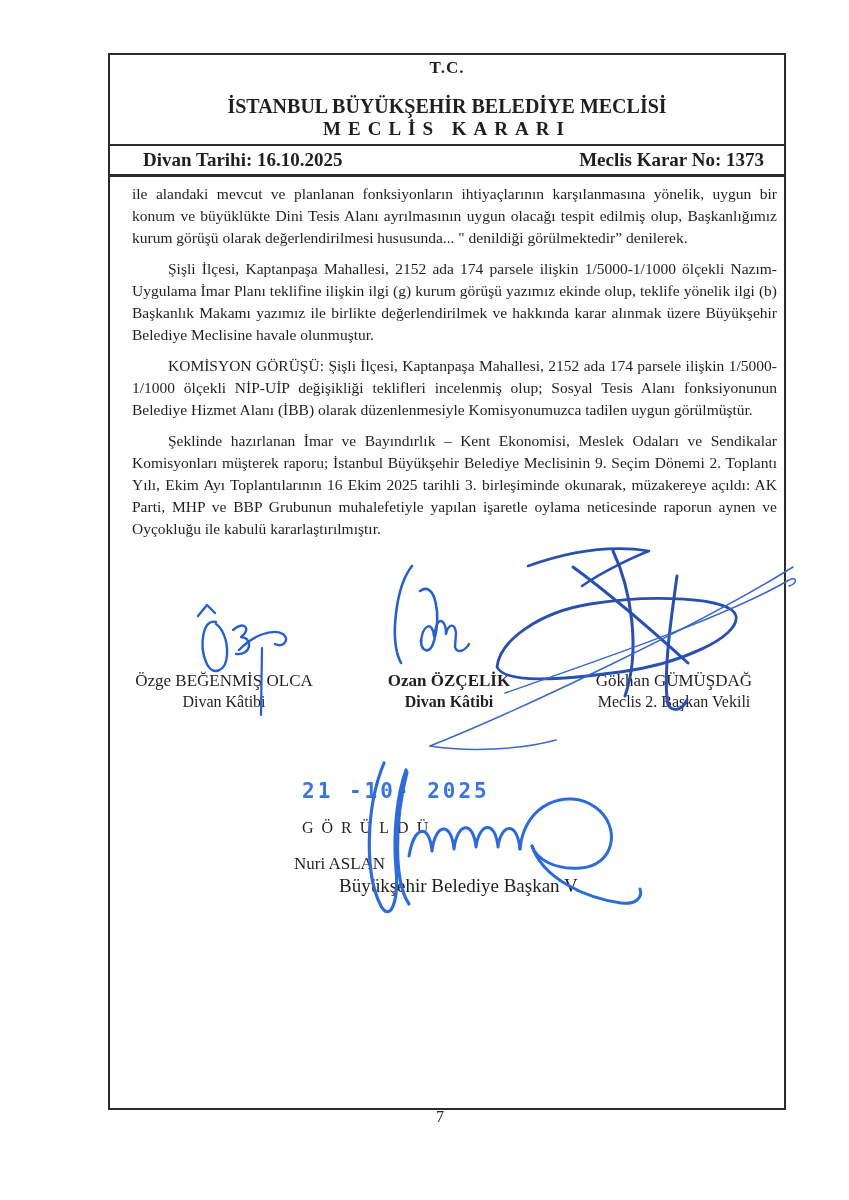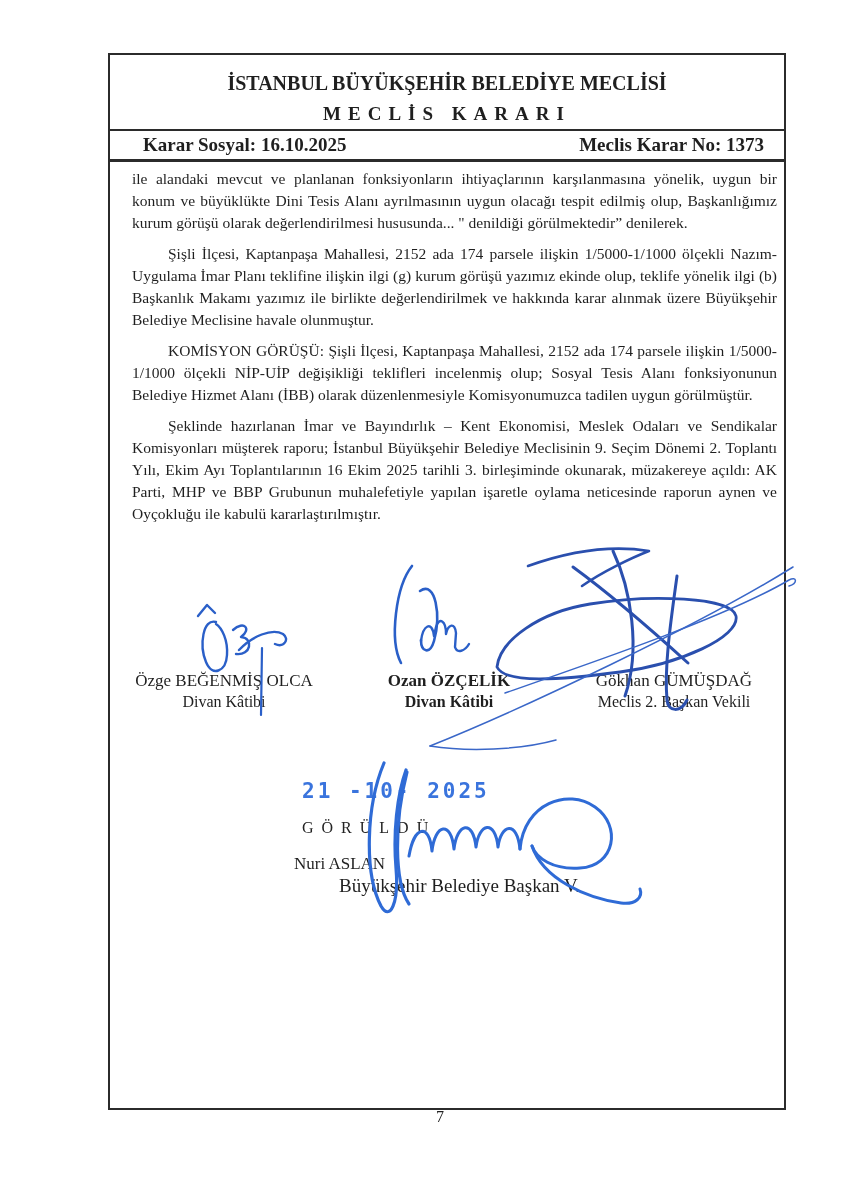--- a/index.html
+++ b/index.html
@@ -29,21 +29,21 @@
     text-align:center;
     font-weight:bold;
     font-size:20px;
     margin-top:17px;
   }
   .hdr-doctype{
     text-align:center;
     font-weight:bold;
     font-size:19px;
     letter-spacing:7px;
-    margin-top:8px;
+    margin-top:0;
     padding-bottom:4px;
   }
   .rule{border:0;margin:0;background:#2b2b2b;}
   .rule.thin{height:2px;}
   .rule.thick{height:3px;}
   .meta-row{
     display:flex;
     justify-content:space-between;
     align-items:center;
     padding:3px 20px 3px 33px;
@@ -118,28 +118,29 @@
   }
   .ink path{fill:none;stroke-linecap:round;stroke-linejoin:round;}
 </style>
 </head>
 <body>
 
 <div class="page">
 
   <div class="doc-box">
 
+    <div class="hdr-tc">T.C.</div>
     <div class="hdr-title">İSTANBUL BÜYÜKŞEHİR BELEDİYE MECLİSİ</div>
     <div class="hdr-doctype">MECLİS KARARI</div>
 
     <div class="rule thin"></div>
 
     <div class="meta-row">
       <div>
-        <span>Karar Sosyal:</span>
+        <span>Divan Tarihi:</span>
         <span>16.10.2025</span>
       </div>
       <div>
         <span>Meclis Karar No:</span>
         <span>1373</span>
       </div>
     </div>
 
     <div class="rule thick"></div>
 

